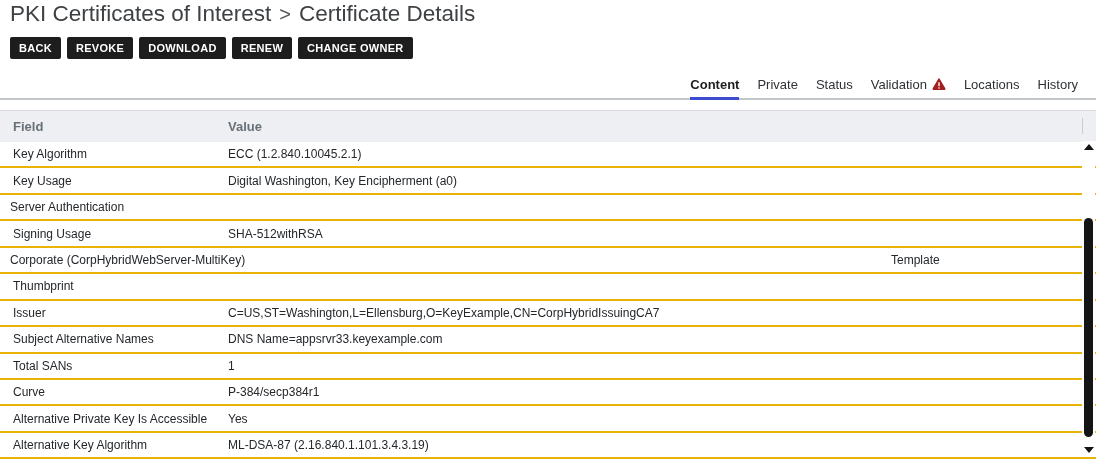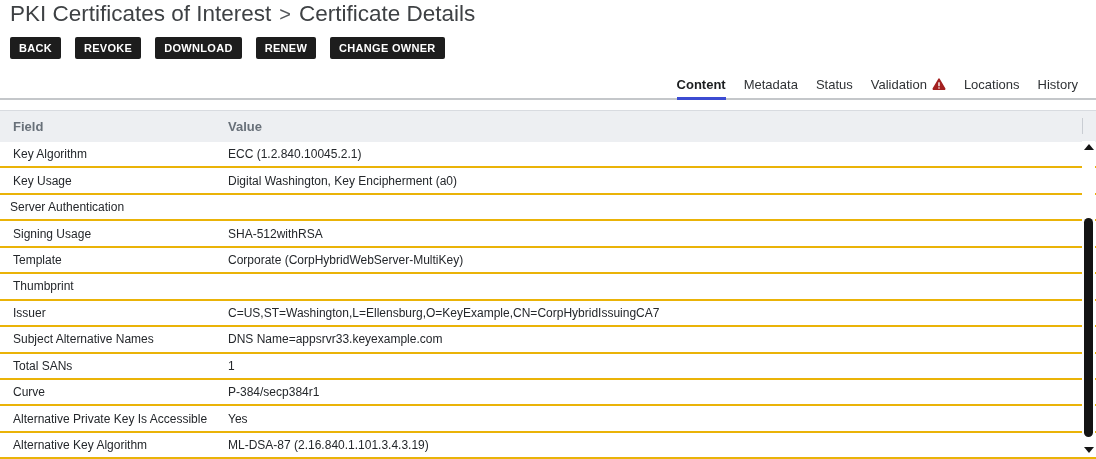--- a/index.html
+++ b/index.html
@@ -6,21 +6,21 @@
   .page {
     position:relative; width:1096px; height:459px; overflow:hidden;
     background:#fff; font-family:"Liberation Sans", sans-serif;
   }
 
   
   .breadcrumb { padding:1px 16px 0 10px; font-size:22.5px; color:#3e4144; white-space:nowrap; }
   .breadcrumb .sep { color:#55585c; margin:0 8px; font-size:20px; }
 
   
-  .toolbar { display:flex; gap:14px; margin:10px 0 0 10px; }
+  .toolbar { display:flex; gap:6px; margin:10px 0 0 10px; }
   .btn {
     background:var(--button-bg,#1d1d1d); color:#fff; font-family:inherit;
     font-size:11px; font-weight:bold; letter-spacing:0.3px;
     height:22px; line-height:22px; padding:0 9px; border:none; border-radius:2px; cursor:pointer;
   }
 
   
   .tabs { display:flex; align-items:flex-end; margin-top:10px; padding-left:10px;
           border-bottom:2px solid #c4c7ca;justify-content:flex-end; }
   .tab { display:flex; align-items:center; gap:5px; font-size:13px; color:#2f3235;
@@ -78,21 +78,21 @@
     </div>
 
   <div class="tabs">
 
       <div class="tab active">
         <span>Content</span>
 
       </div>
 
       <div class="tab">
-        <span>Metadata</span>
+        <span>Private</span>
 
       </div>
 
       <div class="tab">
         <span>Status</span>
 
       </div>
 
       <div class="tab">
         <span>Validation</span>
@@ -136,22 +136,22 @@
         <div class="row">
           <div class="cell value">Server Authentication</div>
         </div>
 
         <div class="row">
           <div class="cell field">Signing Usage</div>
           <div class="cell value">SHA-512withRSA</div>
         </div>
 
         <div class="row">
+          <div class="cell value">Corporate (CorpHybridWebServer-MultiKey)</div>
           <div class="cell field">Template</div>
-          <div class="cell value">Corporate (CorpHybridWebServer-MultiKey)</div>
         </div>
 
         <div class="row">
           <div class="cell field">Thumbprint</div>
         </div>
 
         <div class="row">
           <div class="cell field">Issuer</div>
           <div class="cell value">C=US,ST=Washington,L=Ellensburg,O=KeyExample,CN=CorpHybridIssuingCA7</div>
         </div>

